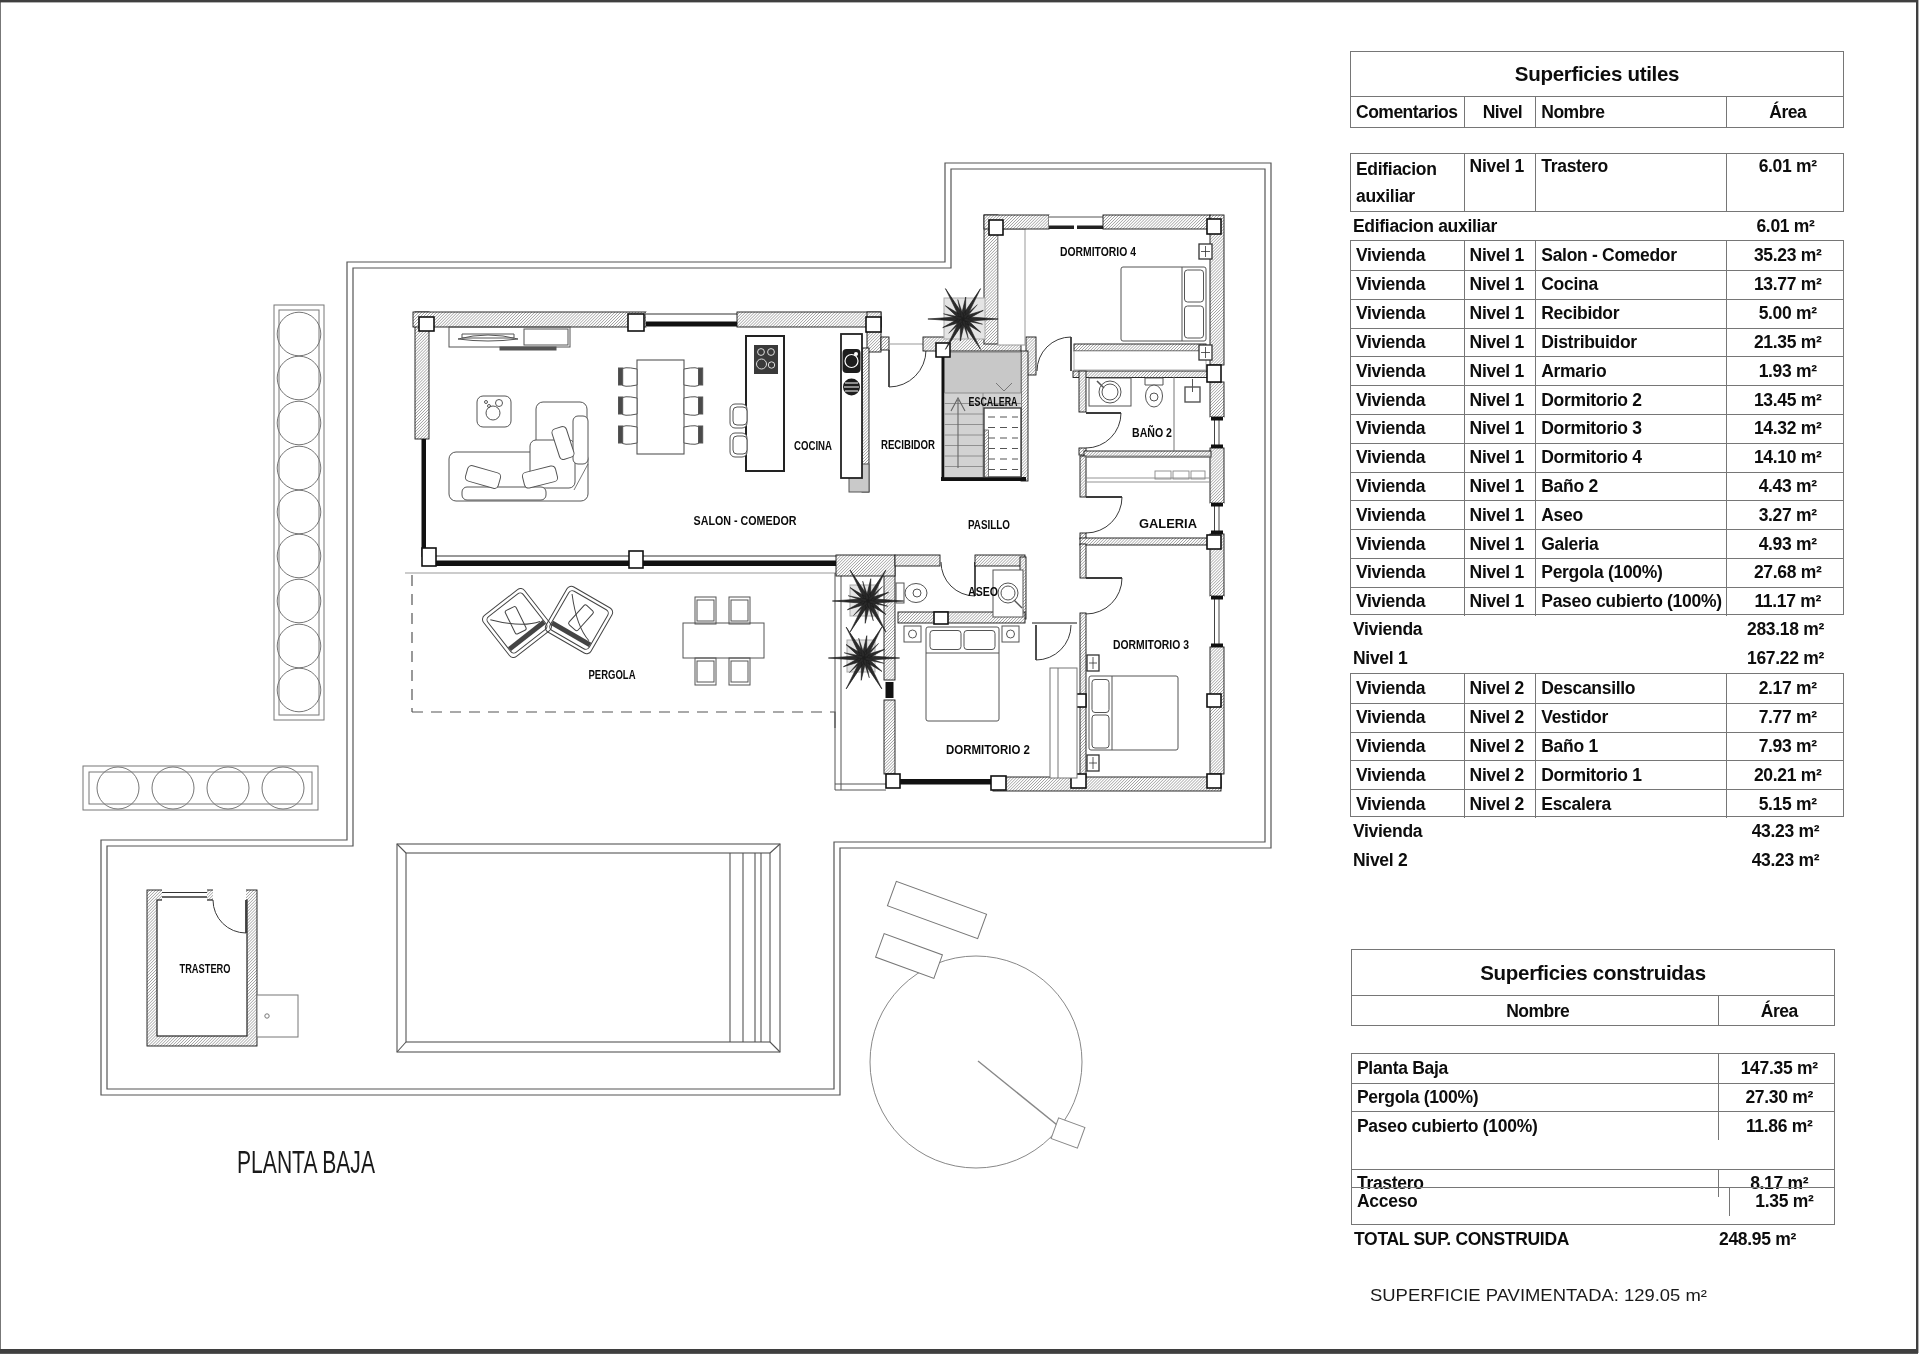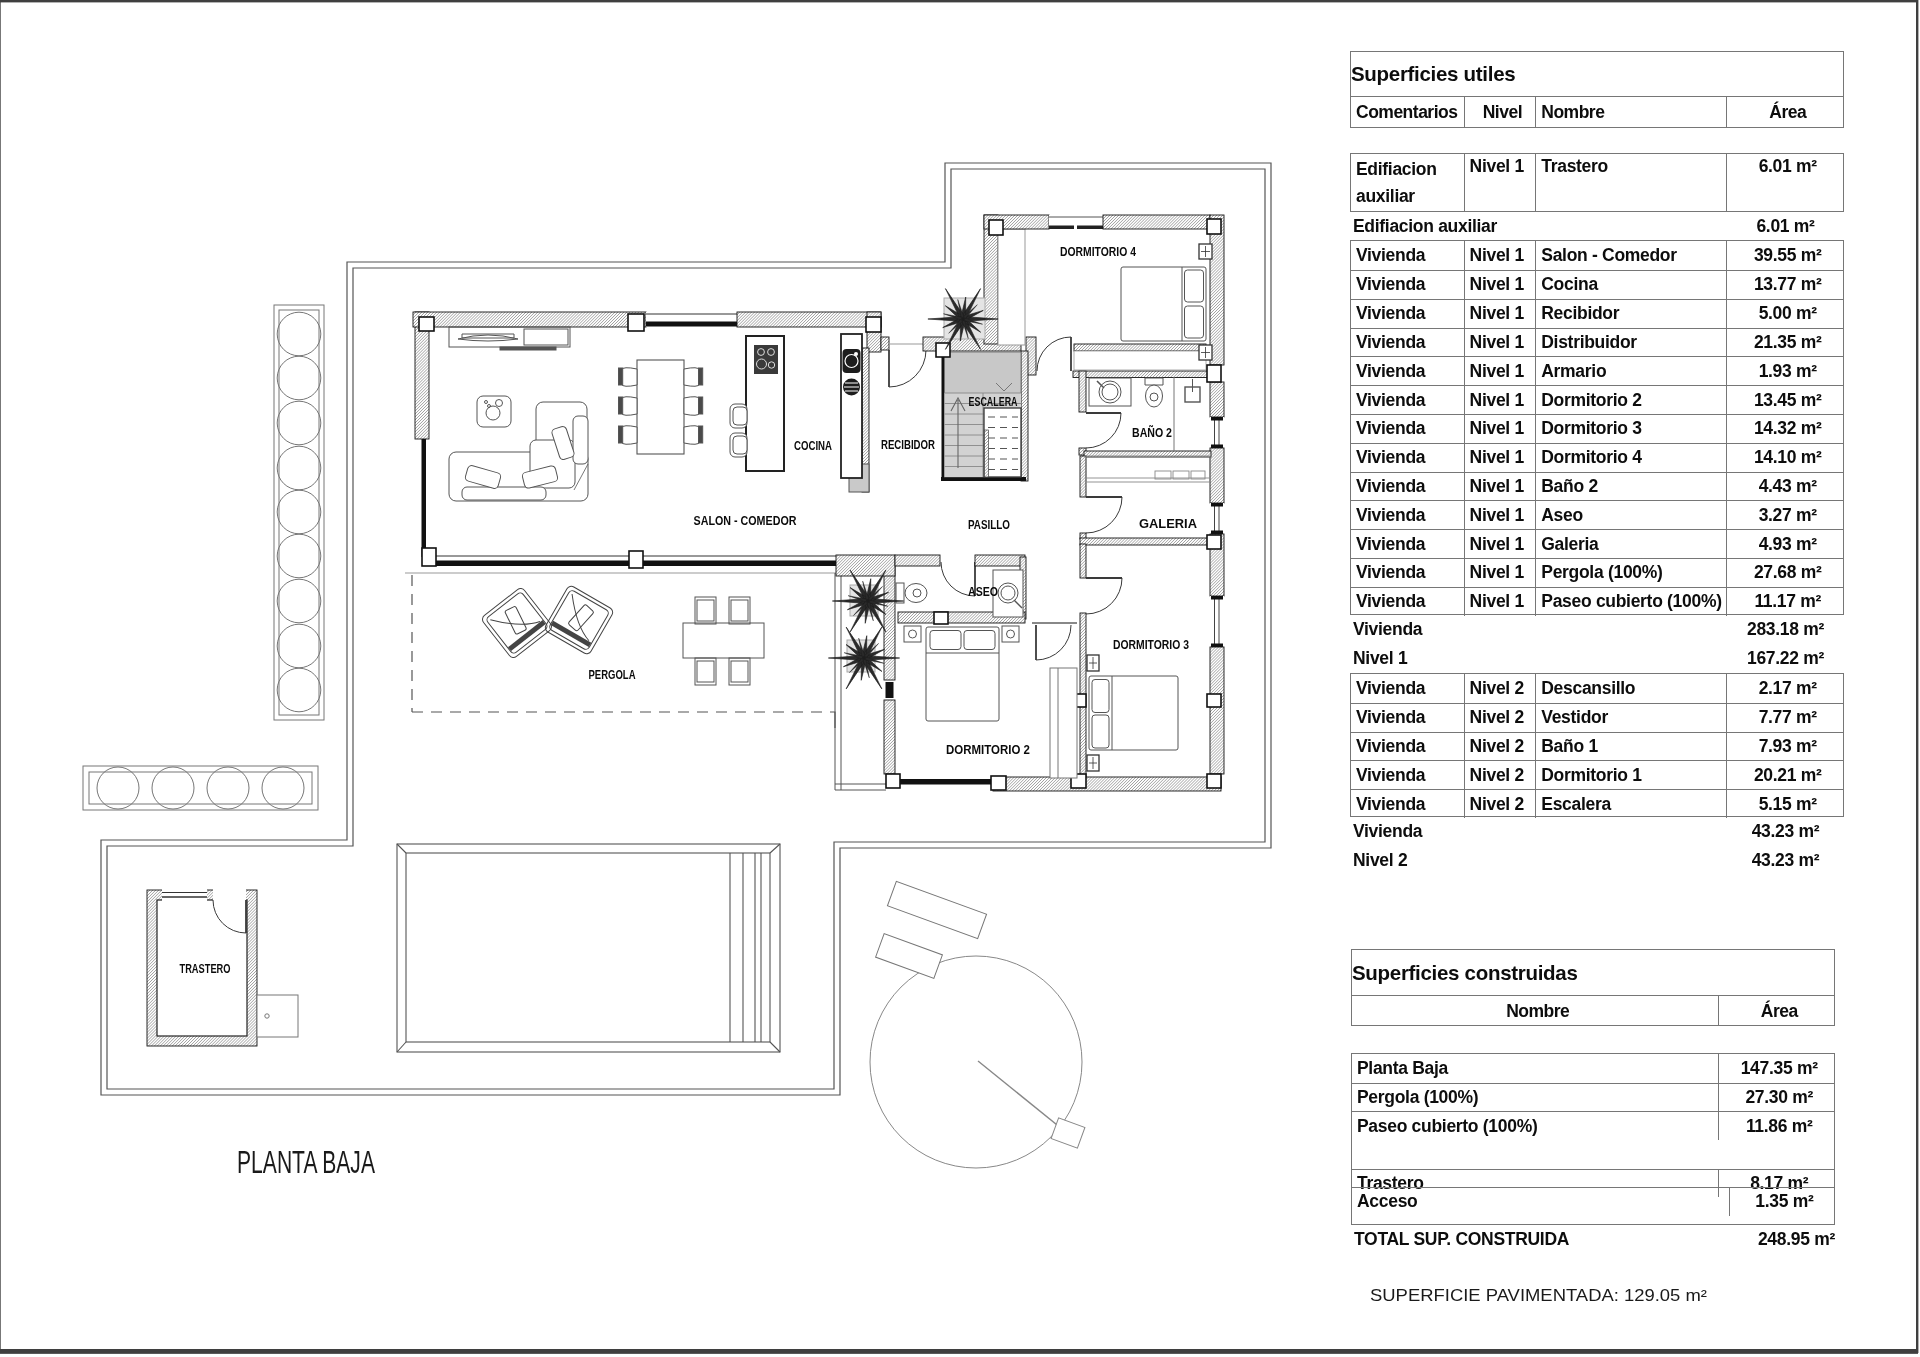--- a/index.html
+++ b/index.html
@@ -1,31 +1,31 @@
 <!DOCTYPE html>
 <html><head><meta charset="utf-8">
 <style>
 html,body{margin:0;padding:0;background:#fff;width:1920px;height:1357px;overflow:hidden}
 body{font-family:"Liberation Sans",sans-serif;position:relative}
 svg{position:absolute;left:0;top:0}
 .tb{position:absolute;height:1357px;color:#0d0d0d;font-weight:bold;font-size:17.5px;letter-spacing:-0.3px}
 .bx{position:absolute;border:1.1px solid #767676;box-sizing:border-box;background:#fff}
-.ttl{display:flex;align-items:center;justify-content:flex-start;font-size:20.5px}
+.ttl{display:flex;align-items:center;justify-content:center;font-size:20.5px}
 .rw{position:absolute;left:0;right:0;display:flex;box-sizing:border-box}
 .rw>div{box-sizing:border-box;display:flex;align-items:center;padding:0 0 0 5px;overflow:hidden;white-space:nowrap}
 .c1{width:113px}.c2{width:72px;border-left:1px solid #767676}.c3{width:192px;border-left:1px solid #767676}
 .c4{width:117px;border-left:1px solid #767676;justify-content:center;padding:0}
 .n1{width:368px}.n2{width:116px;border-left:1px solid #767676;justify-content:center;padding:0}
 .hd{font-size:17.5px;letter-spacing:-0.5px}
 .sr{position:absolute;left:0;width:494px;height:28.8px;display:flex;align-items:center}
 .sr .sl{padding-left:3px}
 .sr .sv{position:absolute;left:377px;width:117px;text-align:center}
 .sr2{position:absolute;left:0;width:484px;height:28.8px;display:flex;align-items:center}
 .sr2 .sl{padding-left:3px}
-.sr2 .sv{position:absolute;left:368px;width:116px;text-align:right}
+.sr2 .sv{position:absolute;left:368px;width:116px;text-align:left}
 </style></head>
 <body>
 
 <svg width="1920" height="1357" viewBox="0 0 1920 1357" xmlns="http://www.w3.org/2000/svg" font-family="Liberation Sans, sans-serif">
 <defs>
 <pattern id="h" width="2.1" height="2.1" patternUnits="userSpaceOnUse" patternTransform="rotate(45)">
 <rect width="2.1" height="2.1" fill="#fefefe"></rect>
         <line x1="0" y1="0" x2="0" y2="2.1" stroke="#2b2b2b" stroke-width="0.62"></line>
 </pattern>
 <g id="palm" stroke="#1c1c1c" stroke-width="0.5" fill="#2a2a2a">
@@ -633,21 +633,21 @@
 <div class="sr" style="top:212.0px">
       <span class="sl">Edifiacion auxiliar</span>
       <span class="sv">6.01 m²</span>
     </div>
 
 <div class="bx" style="left:0;top:240.2px;width:494px;height:374.4px">
 <div class="rw" style="top:0.0px;height:28.8px;">
         <div class="c1">Vivienda</div>
         <div class="c2">Nivel 1</div>
         <div class="c3">Salon - Comedor</div>
-        <div class="c4">39.55 m²</div>
+        <div class="c4">35.23 m²</div>
       </div>
 <div class="rw" style="top:28.8px;height:28.8px;border-top:1px solid #767676;">
         <div class="c1">Vivienda</div>
         <div class="c2">Nivel 1</div>
         <div class="c3">Cocina</div>
         <div class="c4">13.77 m²</div>
       </div>
 <div class="rw" style="top:57.6px;height:28.8px;border-top:1px solid #767676;">
         <div class="c1">Vivienda</div>
         <div class="c2">Nivel 1</div>

